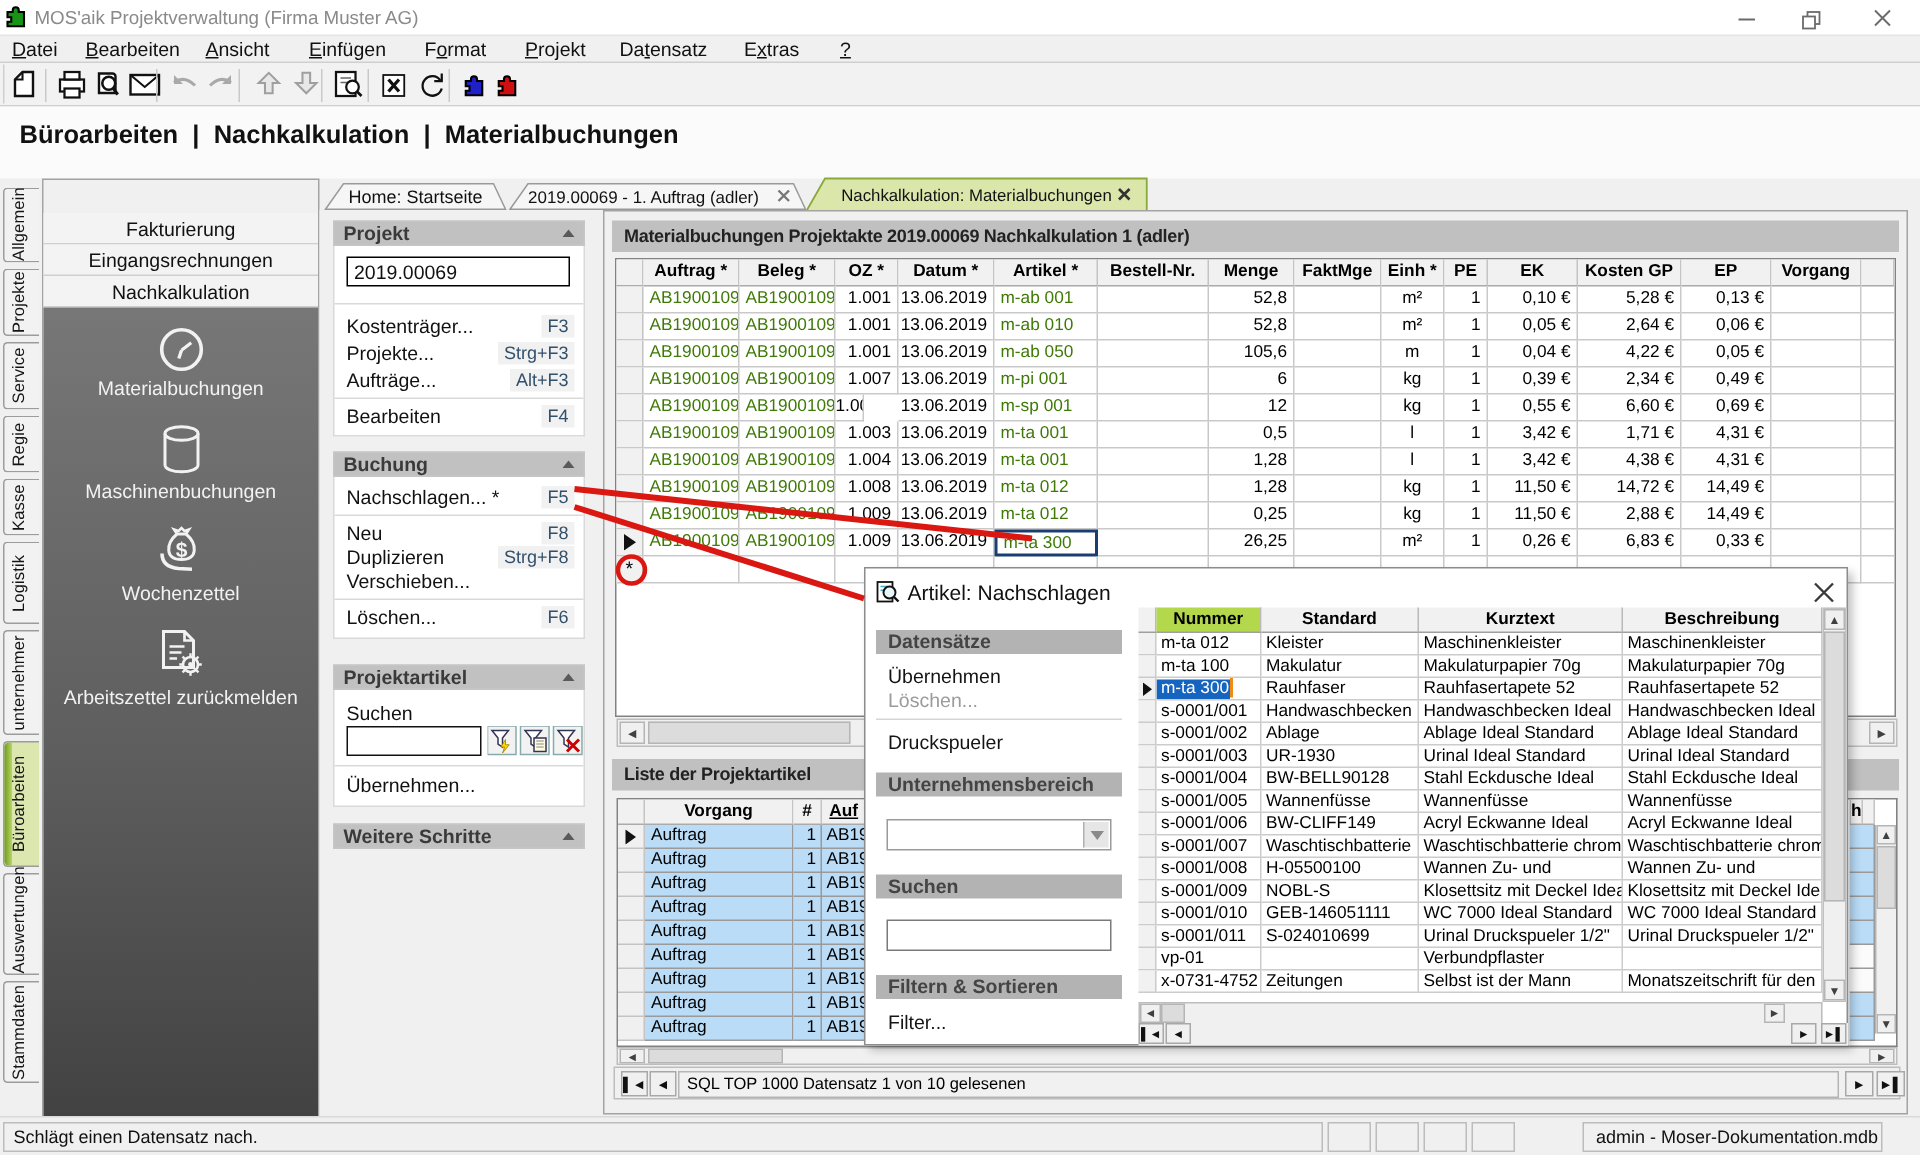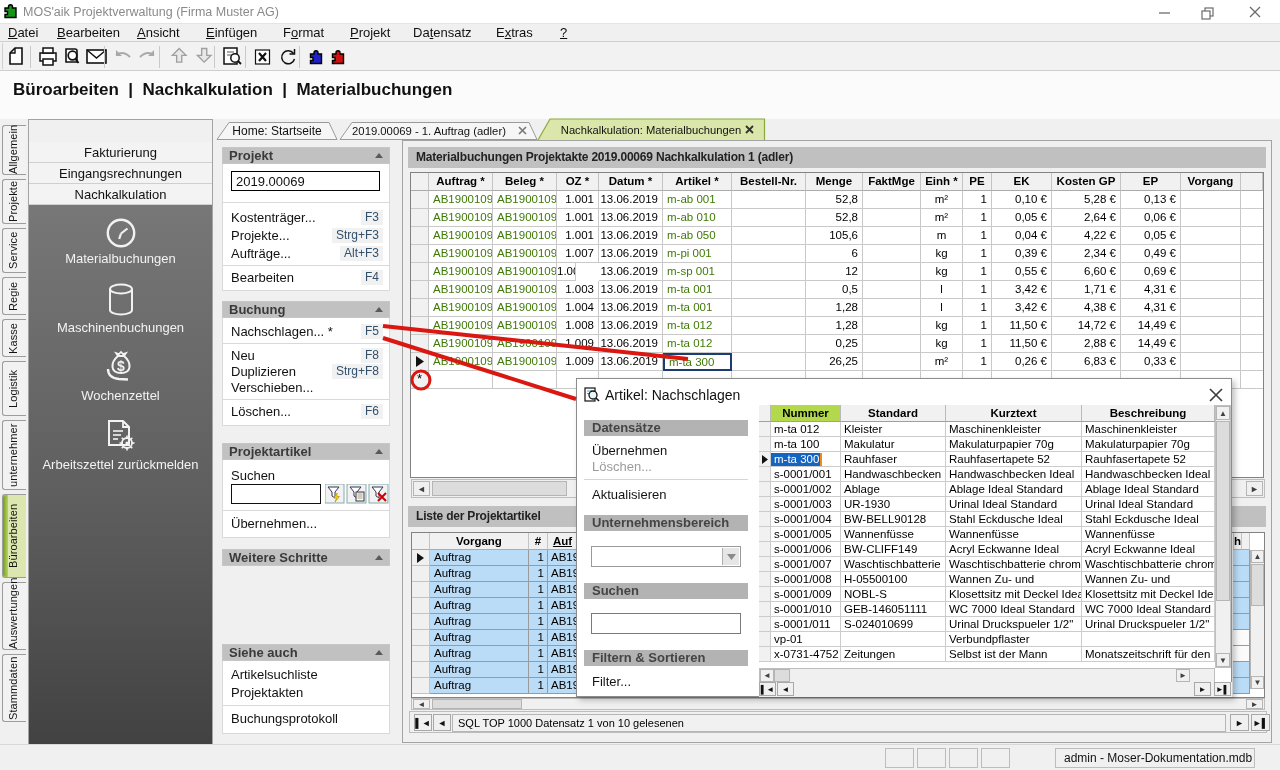--- a/index.html
+++ b/index.html
@@ -325,29 +325,20 @@
             <path d="M3 3 h11 l-4 5 v6 l-3 -2 v-4 z" fill="#fff" stroke="#335" stroke-width="1"></path>
             <path d="M9 9 l8 8 M17 9 l-8 8" stroke="#c00" stroke-width="2"></path>
           </g>
       </svg>
       <div class="psep" style="top:50px"></div>
       <div class="pitem" style="top:56px">Übernehmen...</div>
     </div>
   </div>
   <div class="panel" style="top:409px">
     <div class="phead">Weitere Schritte<span class="arr"></span></div>
-  </div>
-  <div class="panel" style="top:504px">
-    <div class="phead">Siehe auch<span class="arr"></span></div>
-    <div class="pbody" style="height:73px">
-      <div class="pitem" style="top:6px">Artikelsuchliste</div>
-      <div class="pitem" style="top:24px">Projektakten</div>
-      <div class="psep" style="top:44px"></div>
-      <div class="pitem" style="top:50px">Buchungsprotokoll</div>
-    </div>
   </div>
 </div>
 <div class="abs" id="mainarea">
 <div class="caption" style="top:6px">Materialbuchungen Projektakte 2019.00069 Nachkalkulation 1 (adler)</div>
 <div class="abs" id="grid">
 <div class="gh" style="left:0px;width:18px"></div>
 <div class="gh" style="left:18px;width:64px">Auftrag *</div>
 <div class="gh" style="left:82px;width:64px">Beleg *</div>
 <div class="gh" style="left:146px;width:42px">OZ *</div>
 <div class="gh" style="left:188px;width:64px">Datum *</div>
@@ -637,21 +628,21 @@
       <line x1="12" y1="11" x2="15" y2="14" stroke="#111" stroke-width="1.6"></line>
     </svg>
 <div class="abs" style="left:28px;top:8px;font-size:14px;color:#111">Artikel: Nachschlagen</div>
 <svg class="abs" style="left:631px;top:8px" width="16" height="16" viewBox="0 0 16 16">
       <path d="M2 2 l12 12 M14 2 l-12 12" stroke="#3a3a3a" stroke-width="1.6"></path>
     </svg>
 <div class="dhead" style="top:41px">Datensätze</div>
 <div class="ditem" style="top:64px">Übernehmen</div>
 <div class="ditem" style="top:80px;color:#9b9b9b">Löschen...</div>
 <div class="abs" style="left:7px;top:100px;width:164px;height:1px;background:#d5d5d5"></div>
-<div class="ditem" style="top:108px">Aktualisieren</div>
+<div class="ditem" style="top:108px">Druckspueler</div>
 <div class="dhead" style="top:136px">Unternehmensbereich</div>
 <div class="abs" style="left:14px;top:167px;width:150px;height:21px;background:#fff;border:1px solid #9a9a9a">
       <div class="abs" style="right:1px;top:1px;width:17px;height:17px;background:#e6e6e6;border-left:1px solid #b0b0b0">
         <svg width="9" height="6" style="position:absolute;left:4px;top:6px" viewBox="0 0 9 6">
           <path d="M0 0 h9 l-4.5 6 z" fill="#8a8a8a"></path>
         </svg>
       </div>
     </div>
 <div class="dhead" style="top:204px">Suchen</div>
 <div class="abs" style="left:14px;top:234px;width:150px;height:21px;background:#fff;border:1px solid #7a7a7a"></div>
@@ -758,20 +749,21 @@
 </div>
 <div class="navrec" style="left:182px;top:303px;width:473px;height:15px;border:none;background:#f0f0f0">
 <div class="nbtn" style="left:0px;top:0px;height:14px;line-height:13px;font-size:8px">▌◄</div>
 <div class="nbtn" style="left:18px;top:0px;height:14px;line-height:13px;font-size:8px">◄</div>
 <div class="nbtn" style="left:435px;top:0px;height:14px;line-height:13px;font-size:8px">►</div>
 <div class="nbtn" style="left:455px;top:0px;height:14px;line-height:13px;font-size:8px">►▌</div>
 </div>
 </div>
 
 <div class="abs" id="statusbar">
+<div class="scell" style="left:2px;width:880px;padding-left:6px;line-height:18px">Schlägt einen Datensatz nach.</div>
 <div class="scell" style="left:885px;width:29px"></div>
 <div class="scell" style="left:917px;width:29px"></div>
 <div class="scell" style="left:949px;width:29px"></div>
 <div class="scell" style="left:981px;width:29px"></div>
 <div class="scell" style="left:1055px;width:200px;padding-left:8px;line-height:18px">admin - Moser-Dokumentation.mdb</div>
 </div>
 <svg class="abs" style="left:0;top:0;pointer-events:none" width="1280" height="770" viewBox="0 0 1280 770">
 <line x1="383" y1="326" x2="688" y2="359" stroke="#da1710" stroke-width="4"></line>
 <line x1="383" y1="338" x2="576" y2="399" stroke="#da1710" stroke-width="4"></line>
 <circle cx="421" cy="380" r="9" fill="none" stroke="#da1710" stroke-width="3"></circle>

